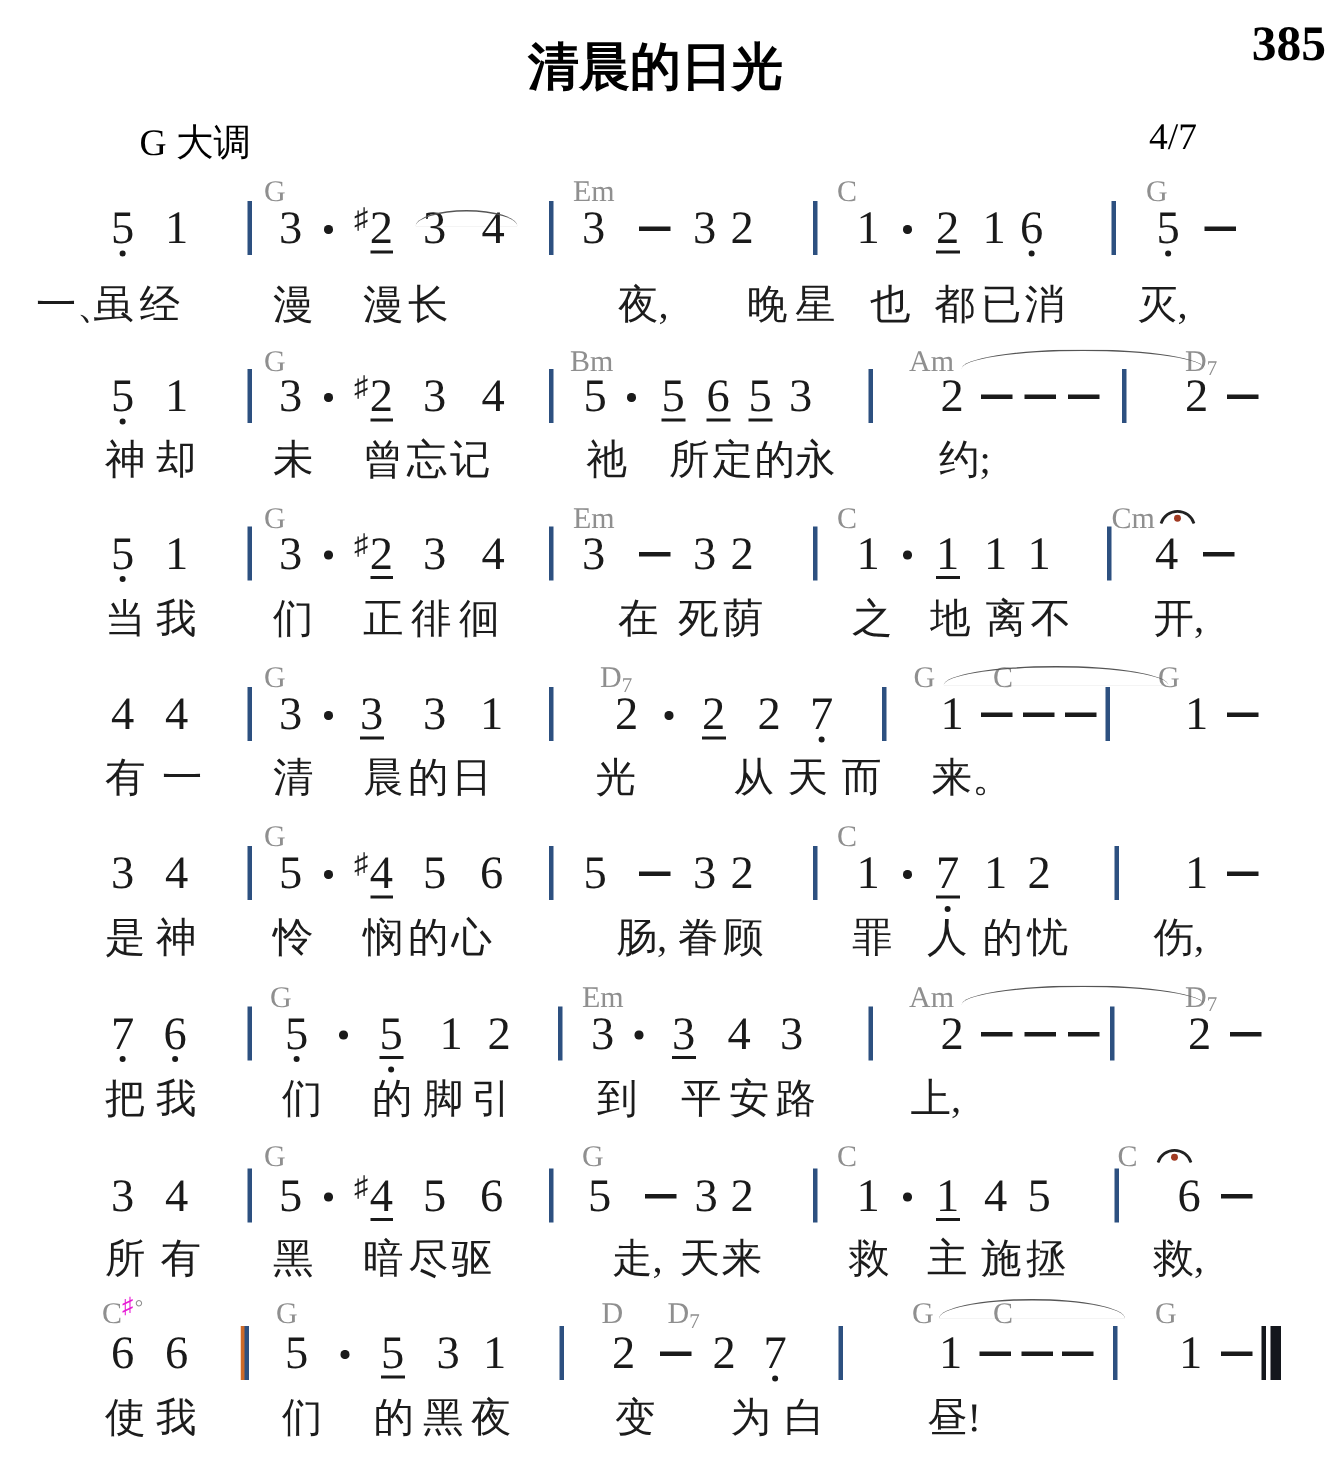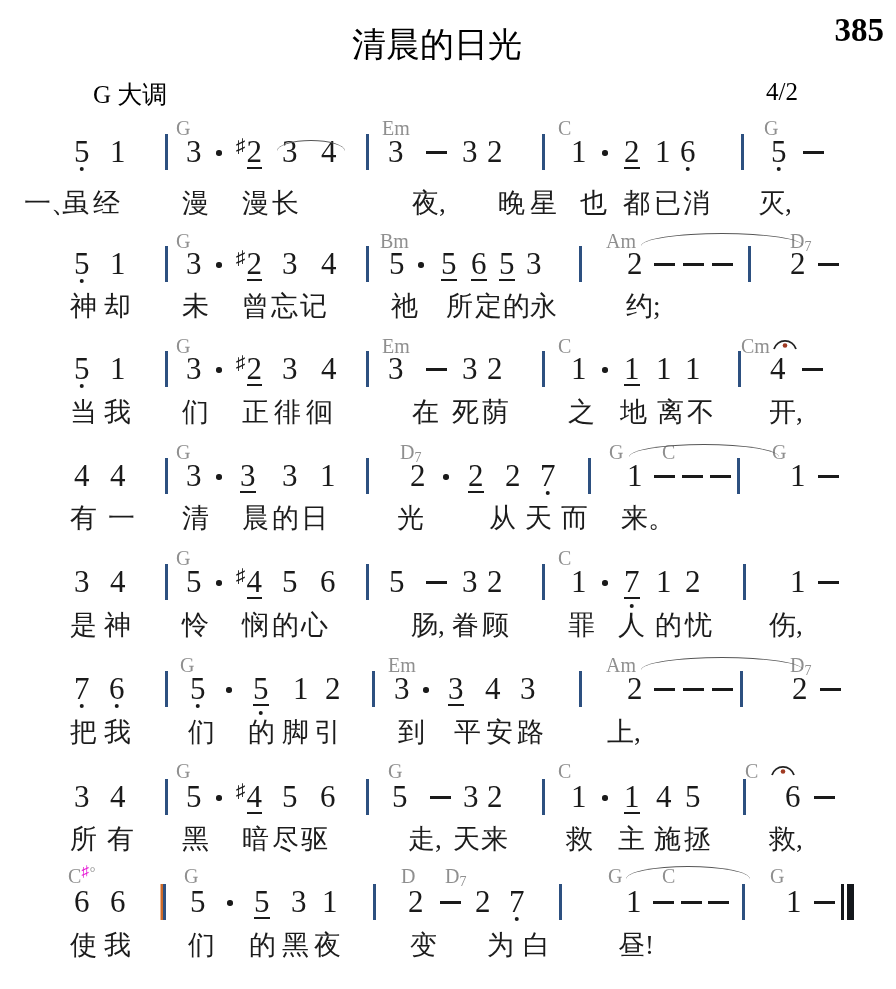--- a/index.html
+++ b/index.html
@@ -1,19 +1,19 @@
 <!DOCTYPE html>
 <html style="--note: #1a1a1a; --chord: #8f8f8f; --bar: #2d5080; --warm: #cc6a2a; --magenta: #e619d4; --tie: #555555;"><head>
 <meta charset="utf-8">
 <style>
   html,body{margin:0;padding:0;background:#ffffff;}
   #sheet{position:relative;width:896px;height:989px;background:#ffffff;overflow:hidden;
          font-family:"Liberation Serif","DejaVu Serif",serif;}
   .title{position:absolute;top:22px;left:0;right:22px;text-align:center;
-         font-size:34px;font-weight:normal;color:#000;}
+         font-size:34px;font-weight:bold;color:#000;}
   .hymn-number{position:absolute;top:12px;right:12px;font-size:33px;font-weight:bold;color:#000;}
   .key{position:absolute;top:78px;left:93px;font-size:25px;color:#000;}
   .time{position:absolute;top:78px;left:766px;font-size:25px;color:#000;}
 
   .chord{position:absolute;font-size:20px;color:var(--chord,#8f8f8f);line-height:1;white-space:nowrap;}
   .chord .chord-sub{font-size:14px;position:relative;top:3px;}
   .chord .chord-sharp{color:var(--magenta,#e619d4);font-size:15px;position:relative;top:-7px;}
   .chord .chord-dim{font-size:14px;position:relative;top:-6px;margin-left:1px;}
 
   .note{position:absolute;font-size:31px;line-height:1;color:var(--note,#1a1a1a);white-space:nowrap;}
@@ -37,21 +37,21 @@
        border-radius:50% 50% 0 0 / 100% 100% 0 0;}
   .fermata{position:absolute;width:26px;height:17px;}
 </style>
 </head>
 <body>
 
 <div id="sheet">
   <div class="hymn-number">385</div>
   <div class="title">清晨的日光</div>
   <div class="key">G 大调</div>
-  <div class="time">4/2</div>
+  <div class="time">4/7</div>
   <div id="score">
       <div class="chord" style="left: 176px; top: 118px;"><span>G</span></div>
       <div class="chord" style="left: 382px; top: 118px;"><span>Em</span></div>
       <div class="chord" style="left: 558px; top: 118px;"><span>C</span></div>
       <div class="chord" style="left: 764px; top: 118px;"><span>G</span></div>
       <div class="note" style="left: 74px; top: 136px;"><span class="dg">5</span><span class="ldot"></span></div>
       <div class="note" style="left: 110px; top: 136px;"><span class="dg">1</span></div>
       <div class="barline" style="left: 165px; top: 134px;"></div>
       <div class="note" style="left: 186px; top: 136px;"><span class="dg">3</span></div>
       <div class="ndot" style="left: 216px; top: 150px;"></div>

